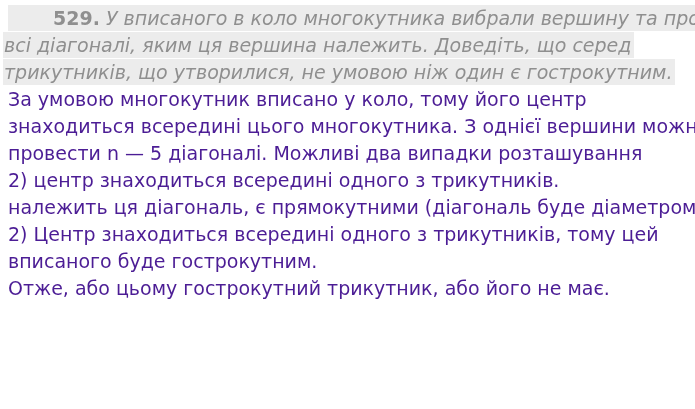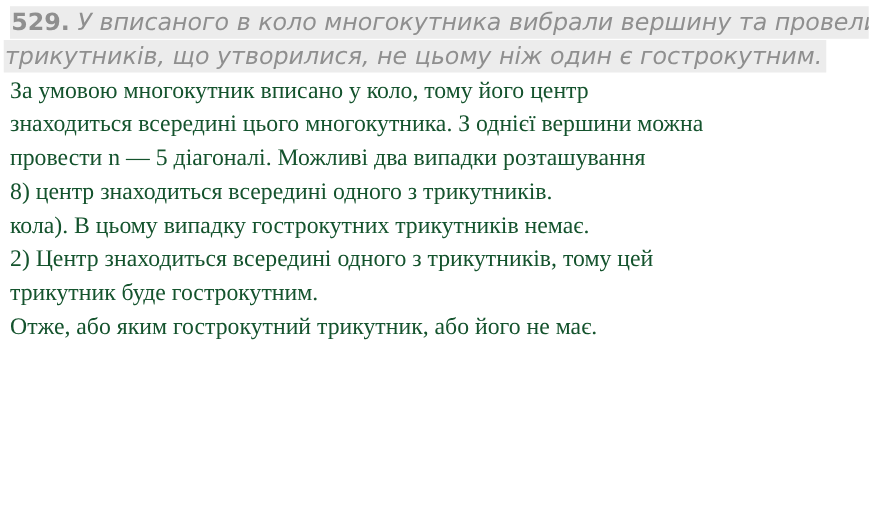--- a/index.html
+++ b/index.html
@@ -29,51 +29,54 @@
   .hl {
     background: #ececec;
     padding: 2px 3px 2px 1px;
   }
   .pline + .pline {
     margin-left: -5px;
   }
   .num {
     font-weight: bold;
     font-style: normal;
+    margin-left: 44px;
   }
   .it {
     font-style: italic;
   }
   
   .solution {
-    color: #14532d;
-    font-family: Liberation Serif, serif;
+    color: #4c1d95;
   }
 </style>
 </head>
 <body>
 
 <div class="page">
 
   <div class="problem">
     <div class="pline">
       <span class="hl">
         <span class="num">529.</span>
         <span class="it">У вписаного в коло многокутника вибрали вершину та провели</span>
       </span>
     </div>
     <div class="pline">
-      <span class="hl it">трикутників, що утворилися, не цьому ніж один є гострокутним.</span>
+      <span class="hl it">всі діагоналі, яким ця вершина належить. Доведіть, що серед</span>
+    </div>
+    <div class="pline">
+      <span class="hl it">трикутників, що утворилися, не умовою ніж один є гострокутним.</span>
     </div>
   </div>
 
   <div class="solution">
     <div class="sline">За умовою многокутник вписано у коло, тому його центр</div>
     <div class="sline">знаходиться всередині цього многокутника. З однієї вершини можна</div>
     <div class="sline">провести n — 5 діагоналі. Можливі два випадки розташування</div>
-    <div class="sline">8) центр знаходиться всередині одного з трикутників.</div>
-    <div class="sline">кола). В цьому випадку гострокутних трикутників немає.</div>
+    <div class="sline">2) центр знаходиться всередині одного з трикутників.</div>
+    <div class="sline">належить ця діагональ, є прямокутними (діагональ буде діаметром</div>
     <div class="sline">2) Центр знаходиться всередині одного з трикутників, тому цей</div>
-    <div class="sline">трикутник буде гострокутним.</div>
-    <div class="sline">Отже, або яким гострокутний трикутник, або його не має.</div>
+    <div class="sline">вписаного буде гострокутним.</div>
+    <div class="sline">Отже, або цьому гострокутний трикутник, або його не має.</div>
   </div>
 
 </div>
 
 </body></html>

